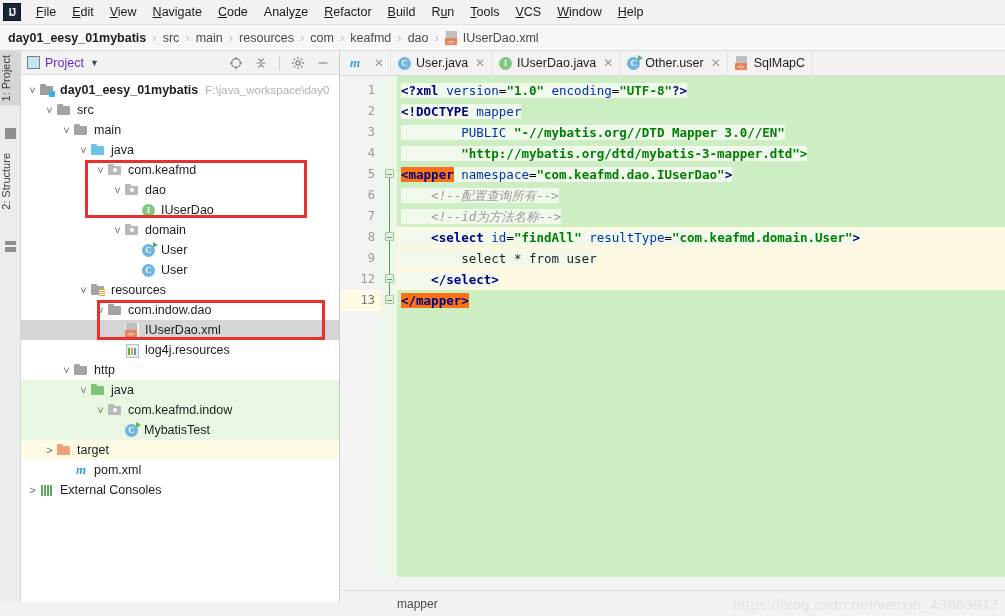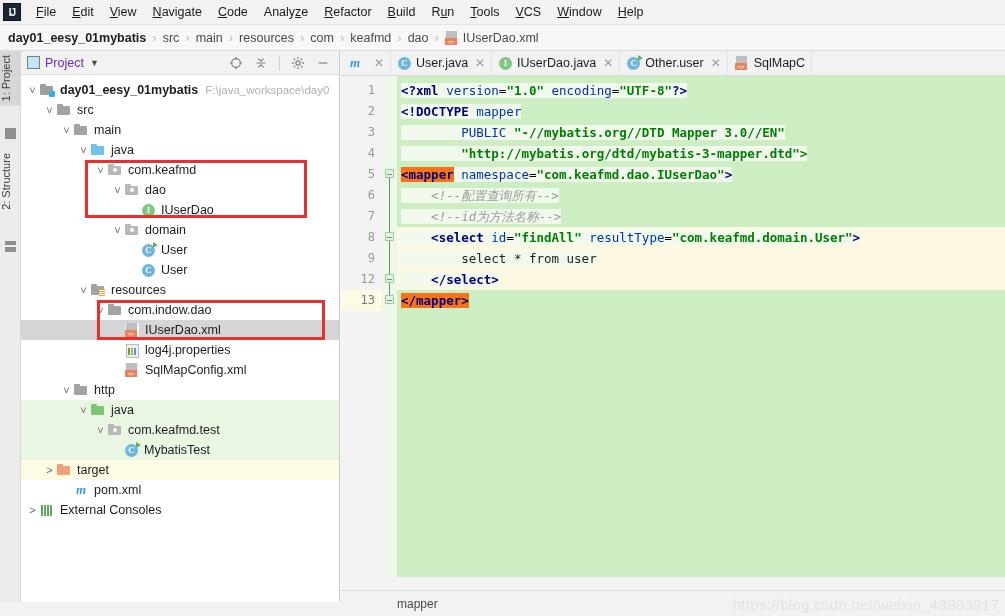--- a/index.html
+++ b/index.html
@@ -436,43 +436,38 @@
           <span class="lbl">com.indow.dao</span>
         </div>
         <div class="row selected" style="padding-left: 91px;">
           <span class="arrow"></span>
           <span class="ic xml"></span>
           <span class="lbl">IUserDao.xml</span>
         </div>
         <div class="row" style="padding-left: 91px;">
           <span class="arrow"></span>
           <span class="ic props"></span>
-          <span class="lbl">log4j.properties</span>
-        </div>
-        <div class="row" style="padding-left: 91px;">
-          <span class="arrow"></span>
-          <span class="ic xml"></span>
-          <span class="lbl">SqlMapConfig.xml</span>
+          <span class="lbl">log4j.resources</span>
         </div>
         <div class="row" style="padding-left: 40px;">
           <span class="arrow" style="font-size: 11px;">˅</span>
           <span class="ic folder" style="--fc: #a3a3a3;"></span>
           <span class="lbl">http</span>
         </div>
         <div class="row bg-green" style="padding-left: 57px;">
           <span class="arrow" style="font-size: 11px;">˅</span>
           <span class="ic folder" style="--fc: #7cc576;"></span>
           <span class="lbl">java</span>
         </div>
         <div class="row bg-green" style="padding-left: 74px;">
           <span class="arrow" style="font-size: 11px;">˅</span>
           <span class="ic folder pkg">
             <i class="dot"></i>
           </span>
-          <span class="lbl">com.keafmd.test</span>
+          <span class="lbl">com.keafmd.indow</span>
         </div>
         <div class="row bg-green" style="padding-left: 91px;">
           <span class="arrow"></span>
           <span class="ic circle cls run-badge">C</span>
           <span class="lbl">MybatisTest</span>
         </div>
         <div class="row bg-yellow" style="padding-left: 23px;">
           <span class="arrow" style="font-size: 11px;">˃</span>
           <span class="ic folder" style="--fc: #f0a07a;"></span>
           <span class="lbl">target</span>

